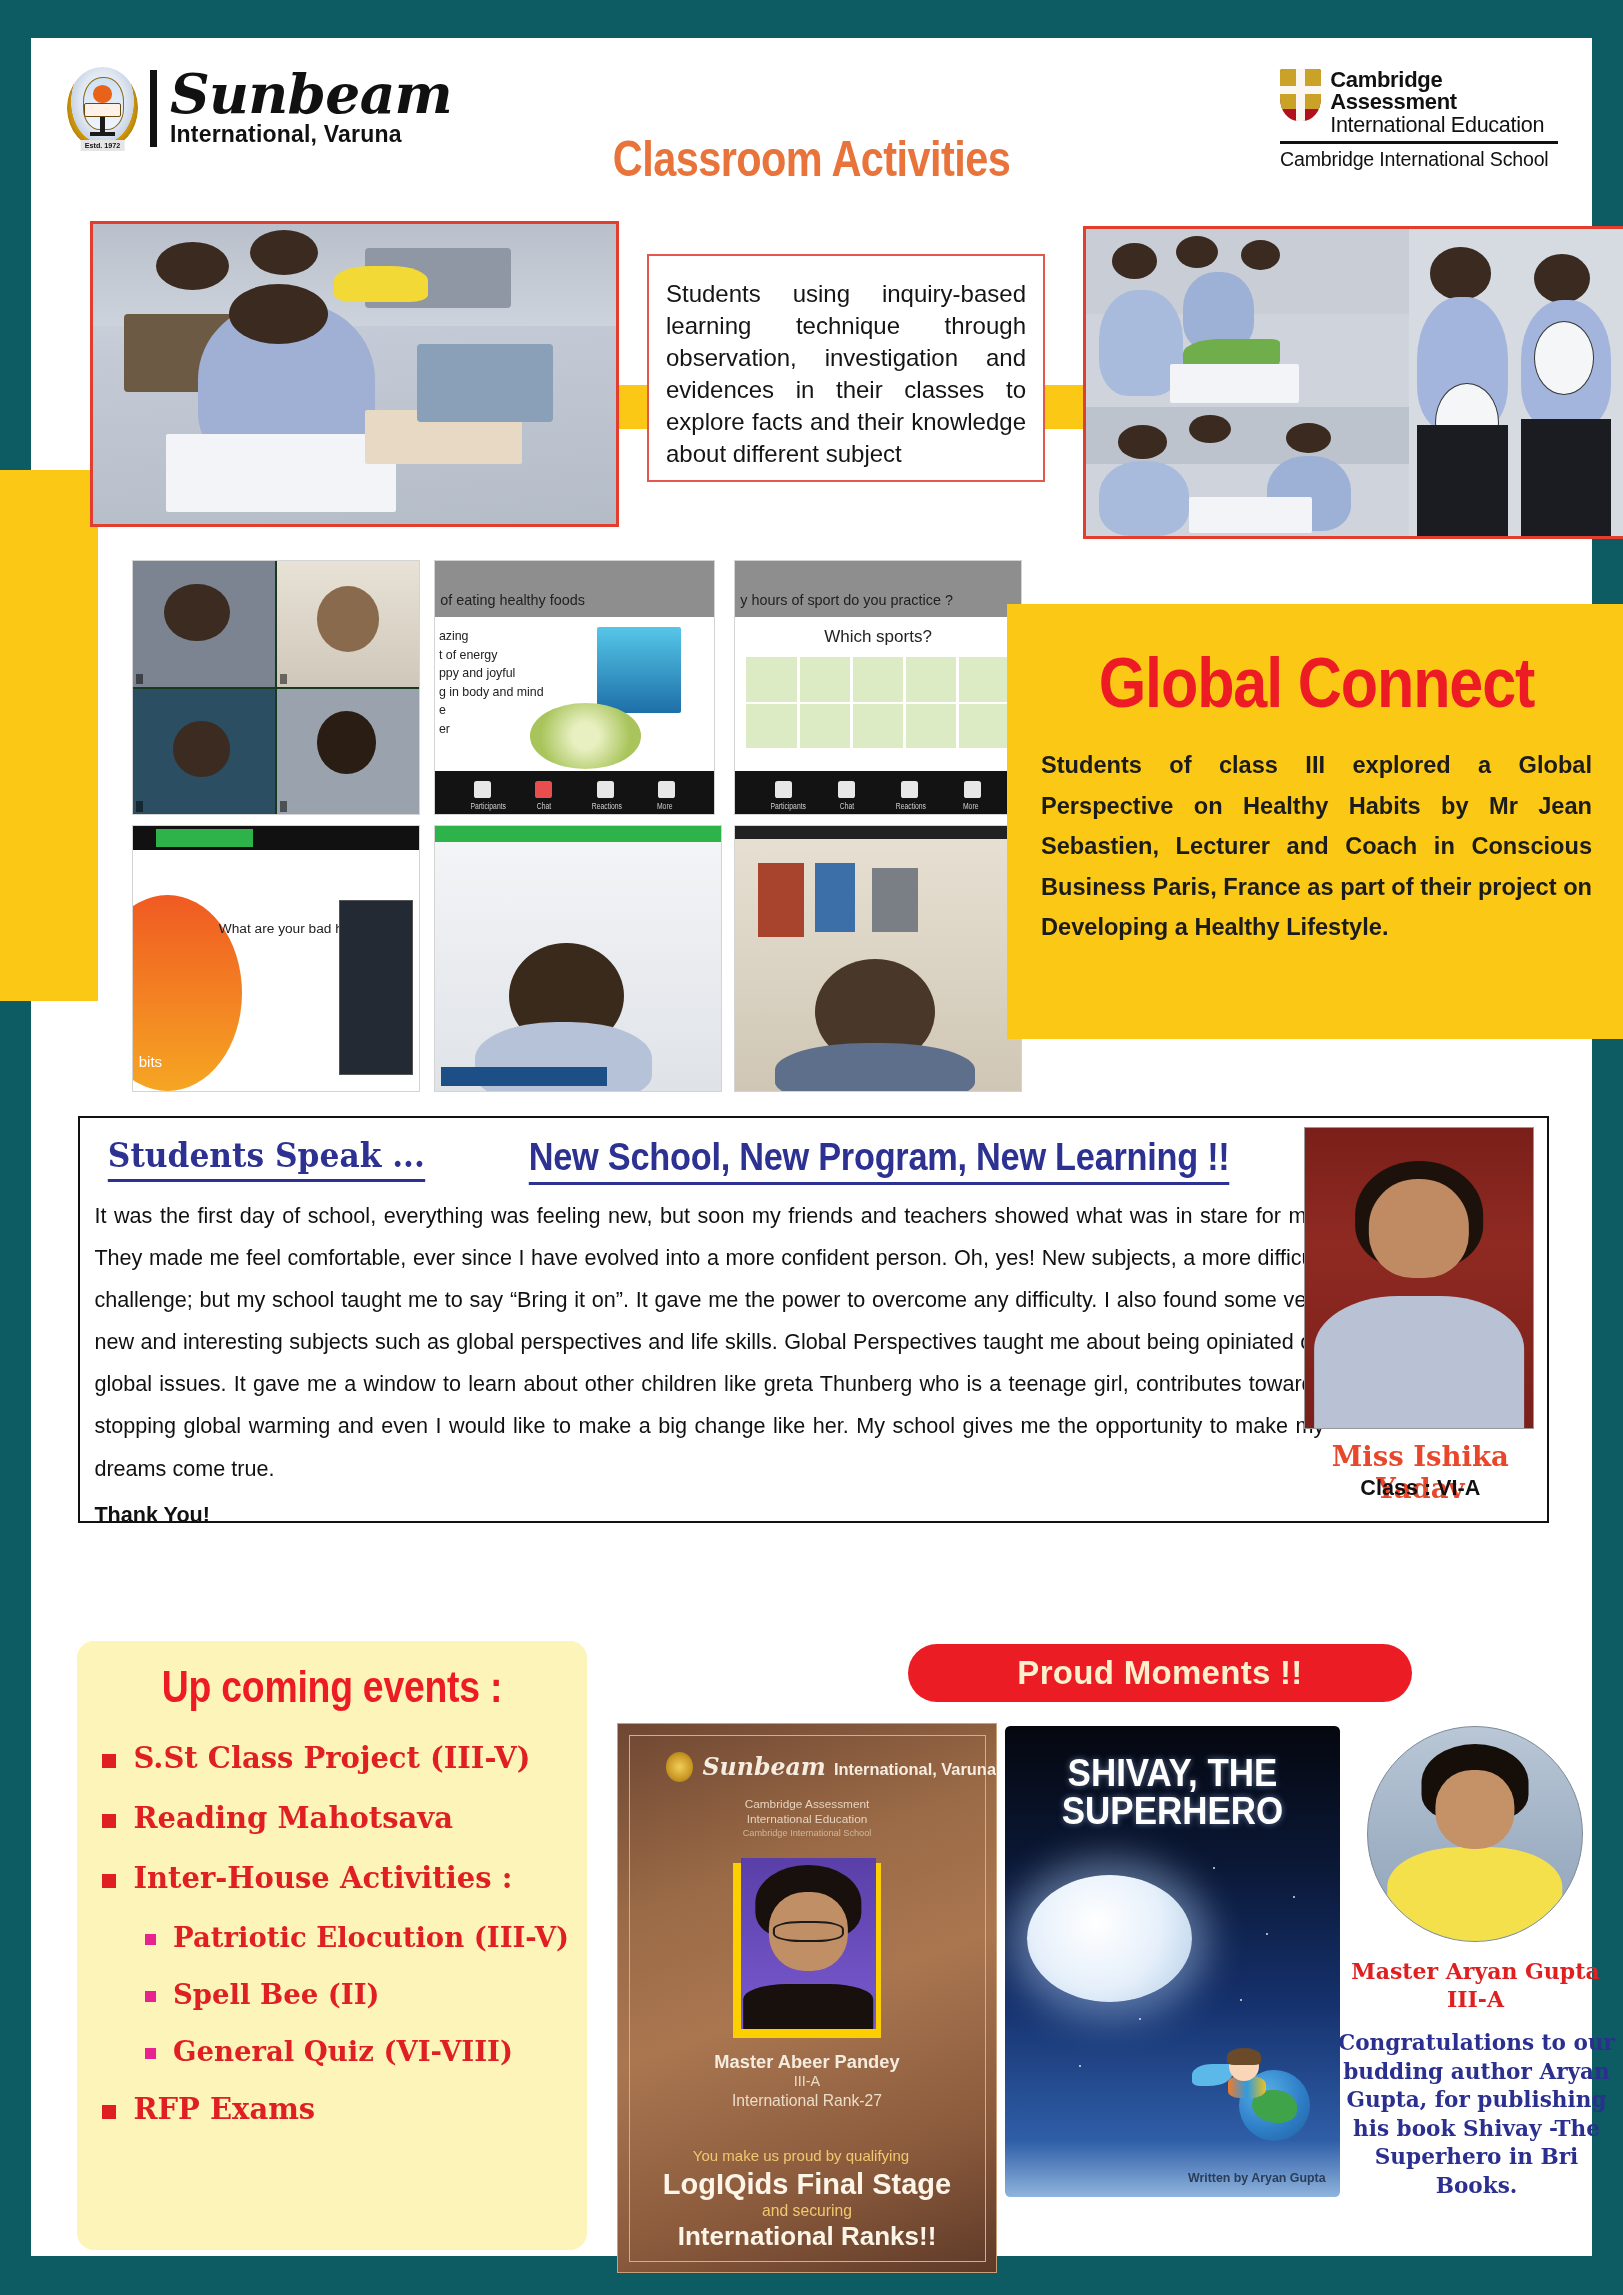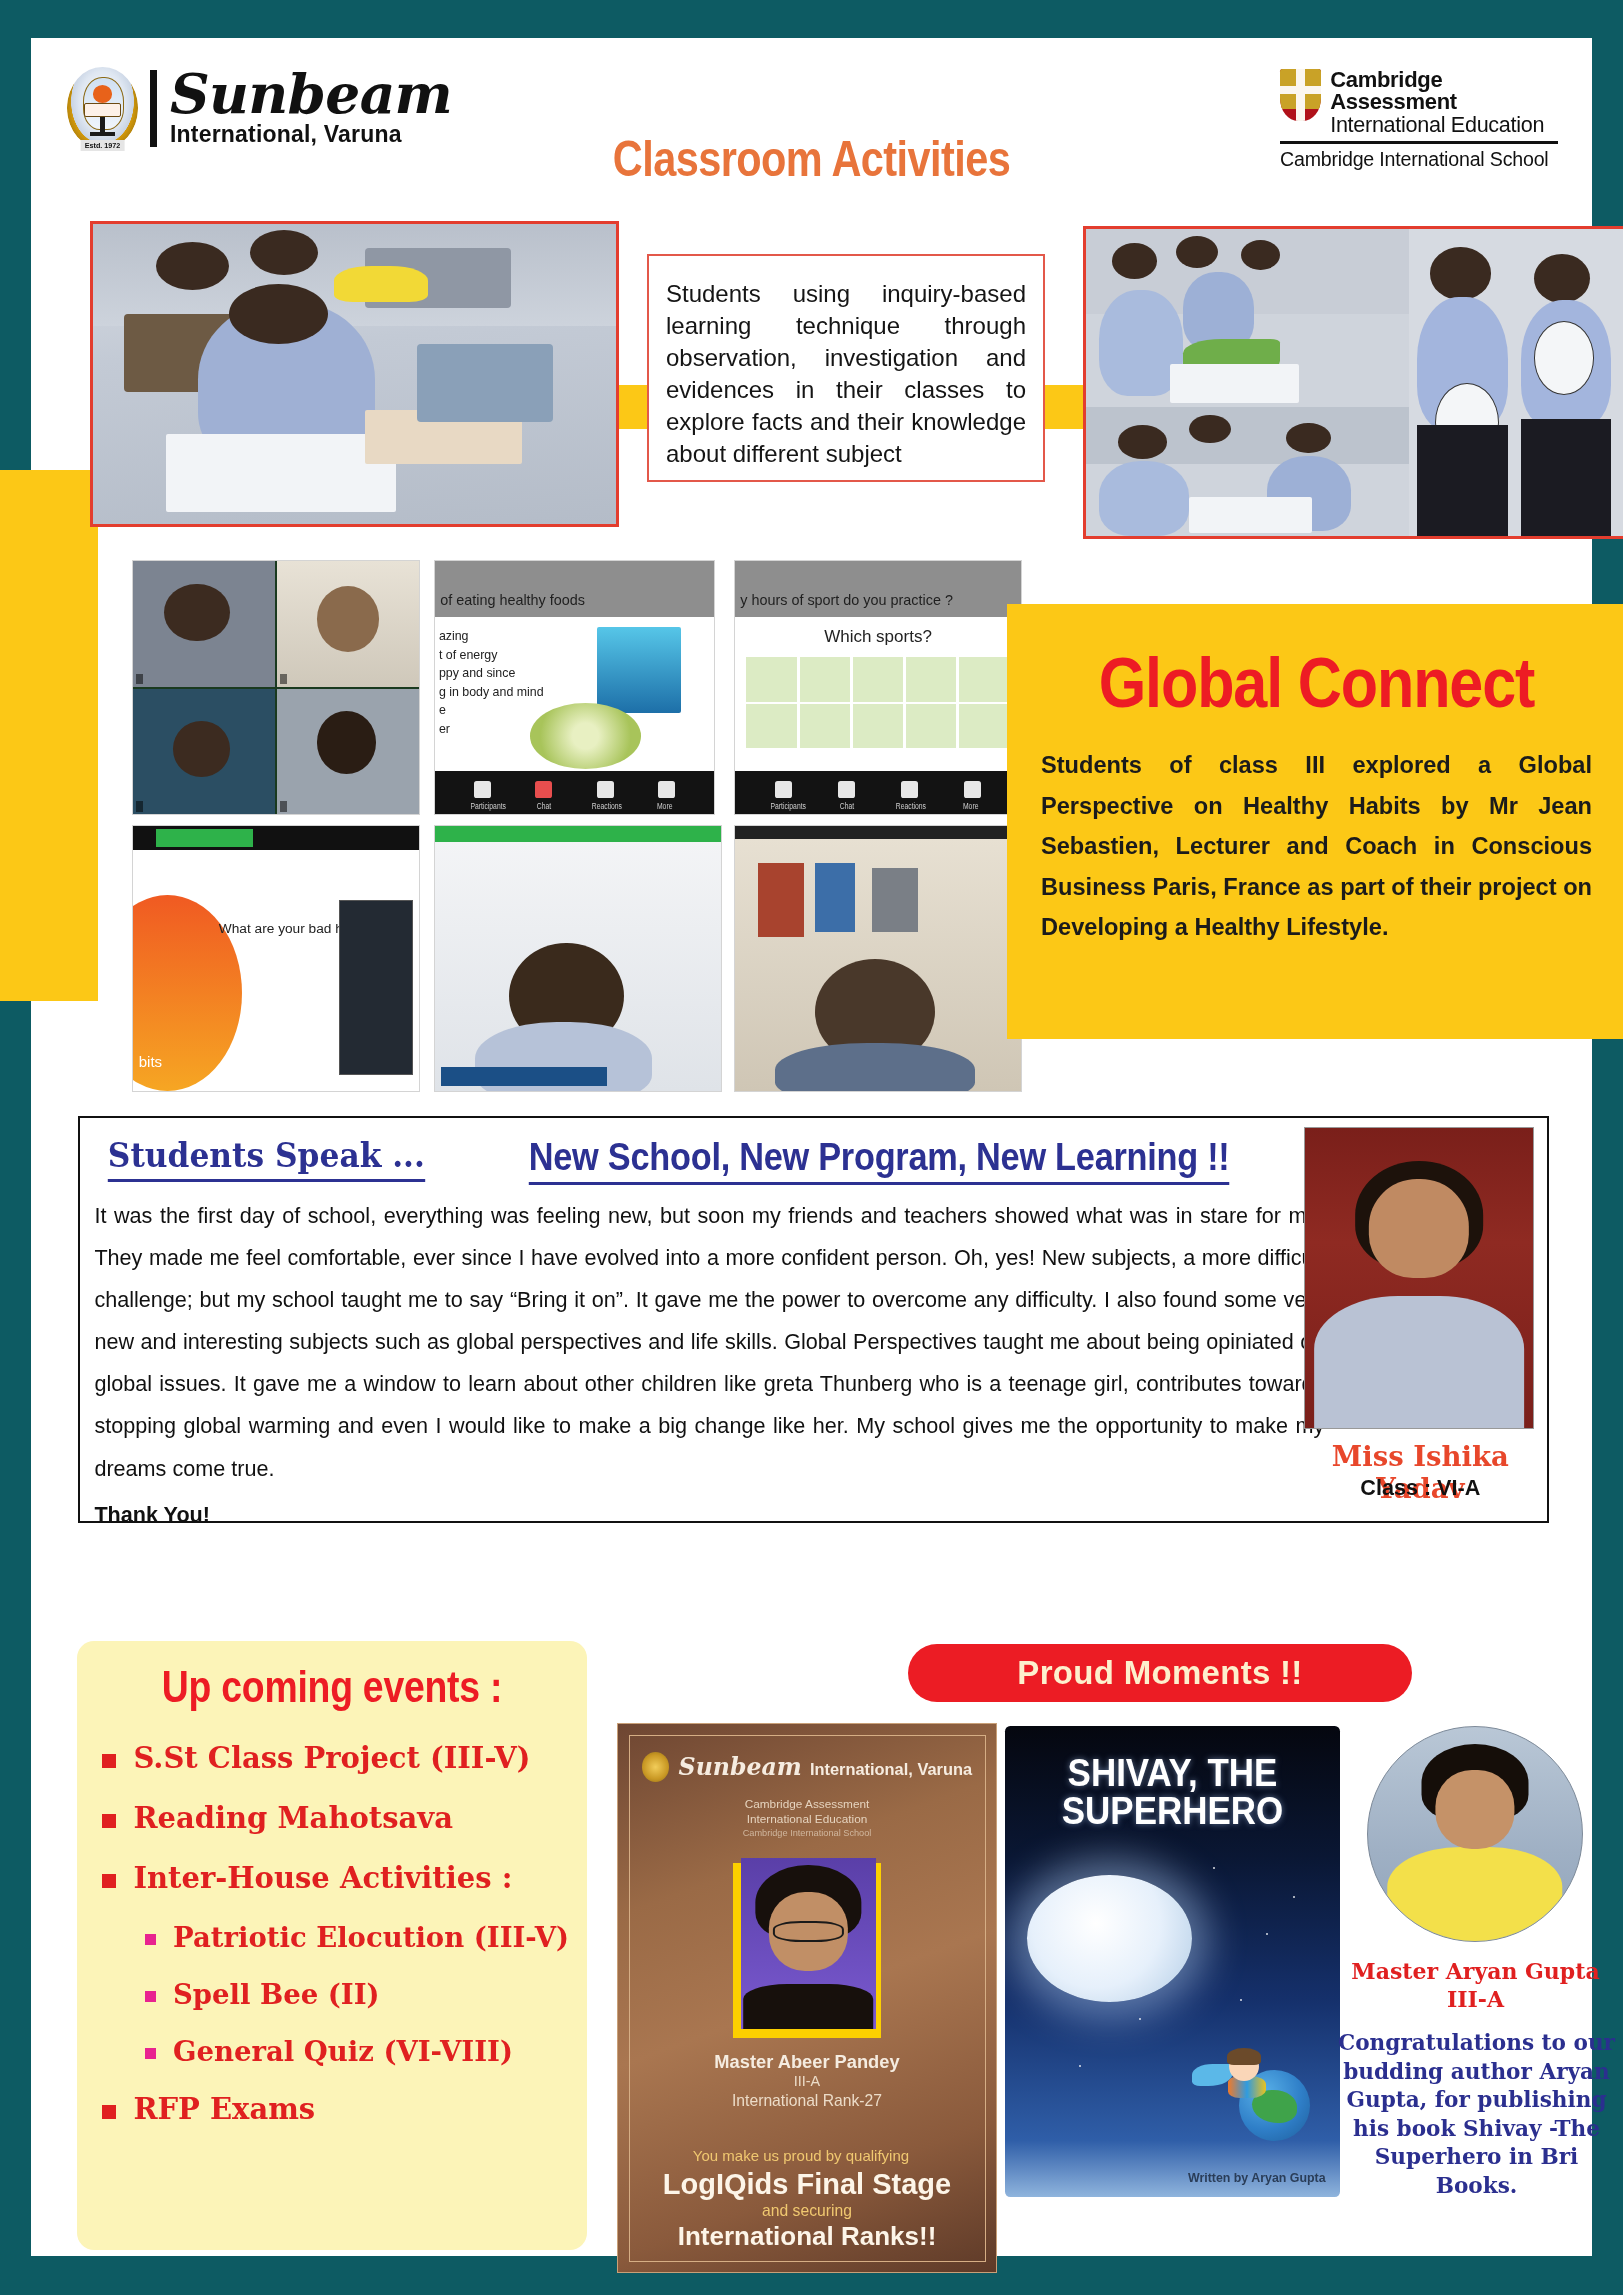--- a/index.html
+++ b/index.html
@@ -215,21 +215,21 @@
     font-family: Liberation Sans, sans-serif; font-weight: bold;
     font-size: 33px; color: #fdf0cd; letter-spacing: 0.3px;
   }
 
   .cert {
     position: absolute; left: 586px; top: 1685px; width: 380px; height: 550px;
     background: linear-gradient(160deg,#6e4632 0%,#9a6a46 28%,#a97650 50%,#8a5a3c 78%,#5e3a28 100%);
     border: 1.3px solid #c9a078; overflow: hidden;
   }
   .cert-inner { position: absolute; inset: 10.5px; border: 1.3px solid #d6ae85; }
-  .cert-hdr { position: absolute; left: 0; right: 0; top: 27.5px; display: flex; align-items: center; justify-content: center; gap: 9.2px; }
+  .cert-hdr { position: absolute; left: 0; right: 0; top: 27.5px; display: flex; align-items: center; justify-content: flex-end; gap: 9.2px; }
   .cert-crest { width: 27.5px; height: 30px; border-radius: 50%; background: radial-gradient(circle,#f2cd5a 0%,#c99824 60%,#8a6815 100%); }
   .cert-sb { font-family: "DejaVu Serif", serif; font-style: italic; font-weight: bold; font-size: 23.6px; color: #f6ece0; }
   .cert-sb em { font-family: "Liberation Sans", sans-serif; font-style: normal; font-size: 16.4px; }
   .cert-cam { position: absolute; left: 0; right: 0; top: 73px; text-align: center; color: #e6d4bf; font-size: 11.8px; line-height: 1.25; }
   .cert-cam .l3 { font-size: 9.2px; opacity: .72; margin-top: 2px; }
   .cert-photo {
     position: absolute; left: 50%; top: 139px; transform: translateX(-50%);
     width: 148px; height: 175px; background: #fcd000;
   }
   .cert-photo-in {
@@ -429,21 +429,21 @@
         </div>
       </div>
     </div>
 
     <div class="shot" style="left:302px;top:5.2px;width:281px;height:255px;">
       <div class="shot-hdr"></div>
       <div class="shot-hdr-txt">of eating healthy foods</div>
       <div style="position:absolute;left:3.9px;top:26%;font-size:12.4px;line-height:1.5;color:#222;">
         <div>azing</div>
         <div>t of energy</div>
-        <div>ppy and since</div>
+        <div>ppy and joyful</div>
         <div>g in body and mind</div>
         <div>e</div>
         <div>er</div>
       </div>
       <div class="tile" style="left:58%;top:26%;width:30%;height:34%;background:linear-gradient(#56c6e8,#1d6fa8);border-radius:2px;"></div>
       <div class="tile" style="left:34%;top:56%;width:40%;height:26%;background:radial-gradient(circle,#e8f0c2 20%,#a8c45a 70%);border-radius:50%;"></div>
       <div class="shot-bar">
         <i style="left:14%;"></i>
           <i style="left:36%;background:#e84e4e;"></i>
           <i style="left:58%;"></i>

